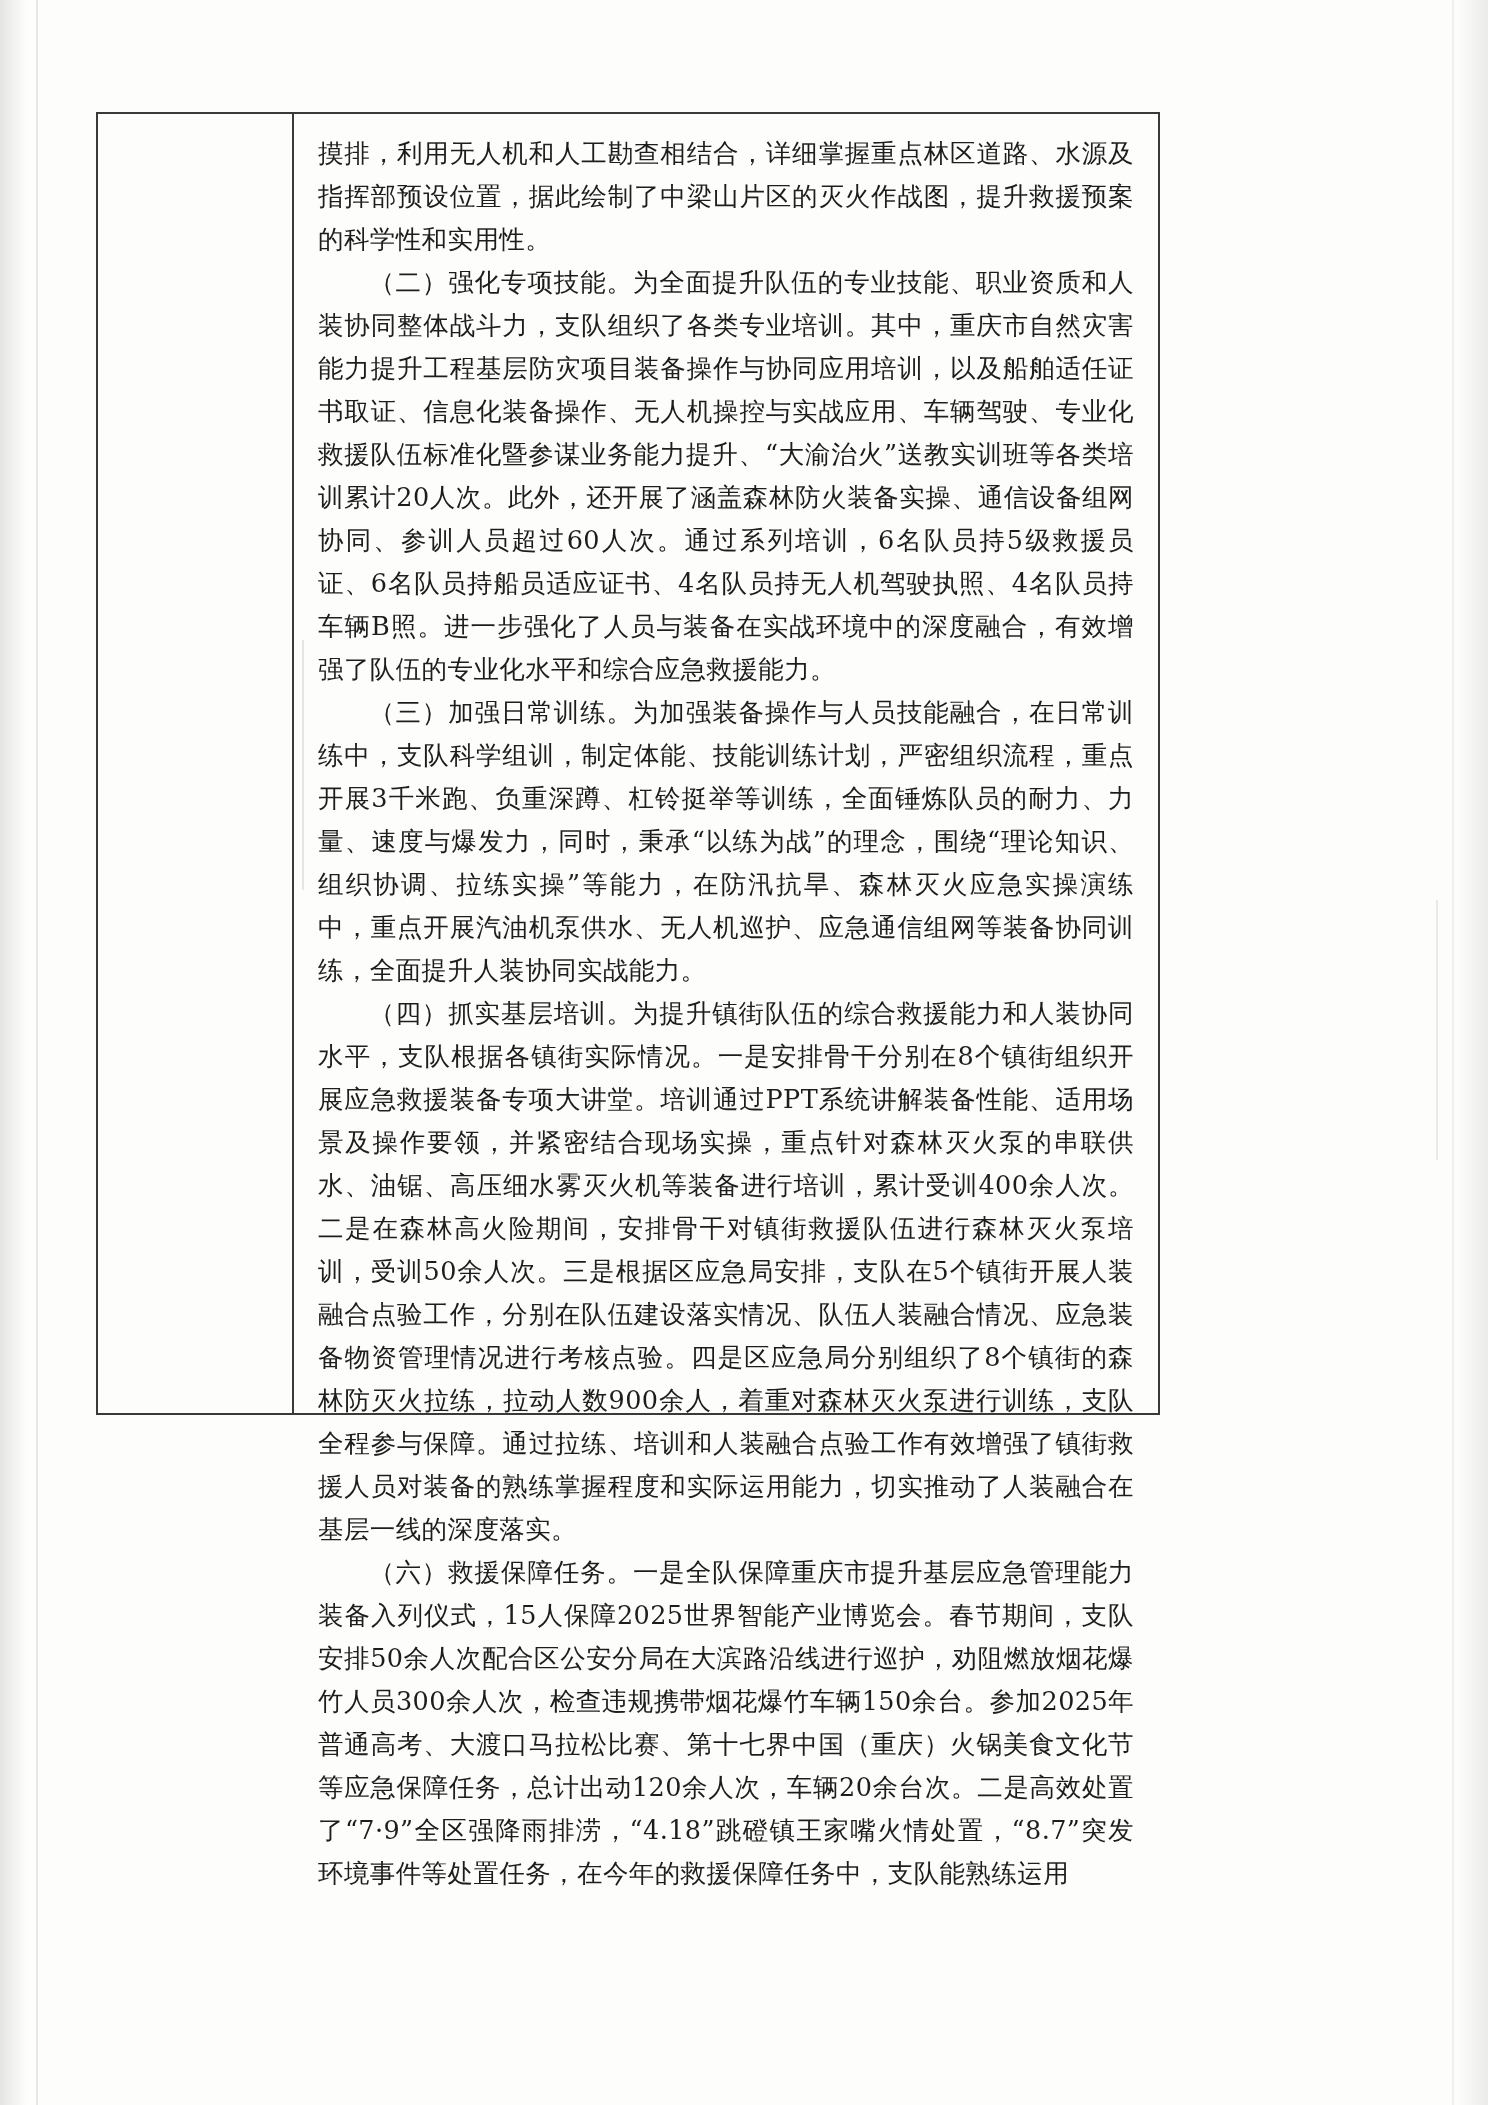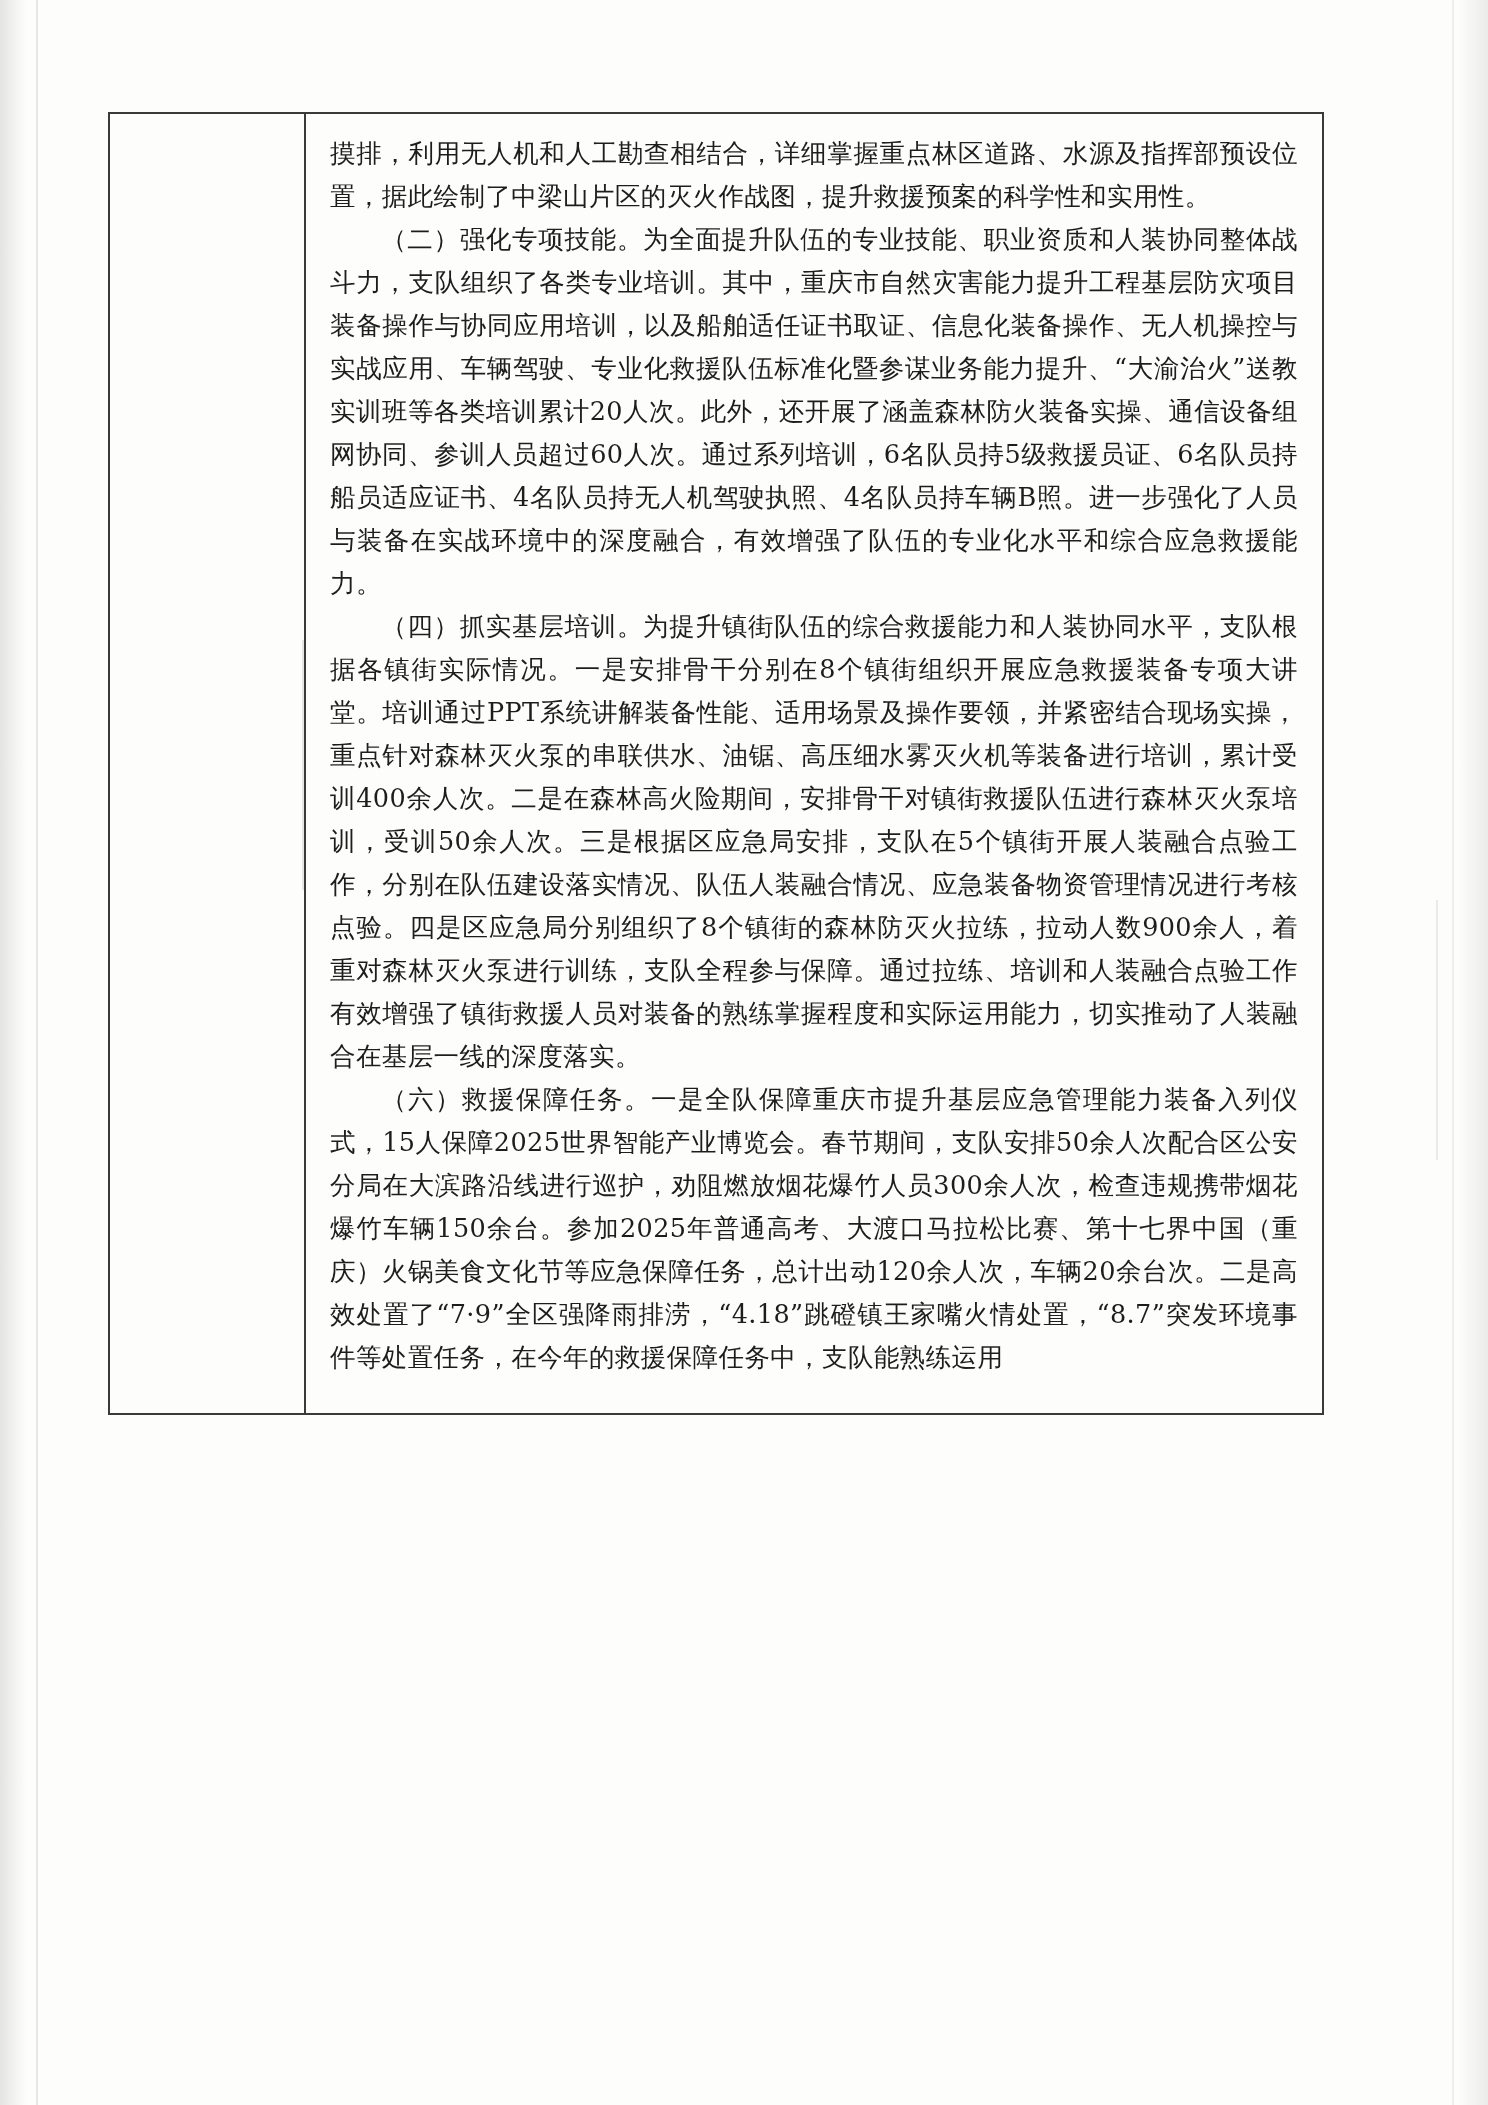--- a/index.html
+++ b/index.html
@@ -18,23 +18,23 @@
   
   .page {
     position: absolute;
     inset: 0;
     background: #fdfdfb;
   }
 
   
   .doc-frame {
     position: absolute;
-    left: 108px;
+    left: 96px;
     top: 112px;
-    width: 1216px;
+    width: 1064px;
     height: 1303px;
     border: 2px solid #3a3a3a;
     box-sizing: border-box;
     display: flex;
   }
 
   
   .left-col {
     width: 196px;
     border-right: 2px solid #3a3a3a;
@@ -100,17 +100,18 @@
 <div class="streak s2"></div>
 <div class="streak s3"></div>
 <div class="streak s4"></div>
 
 <div class="doc-frame">
   <div class="left-col"></div>
   <div class="text-col">
     <div class="body-text">
       <p class="para">摸排，利用无人机和人工勘查相结合，详细掌握重点林区道路、水源及指挥部预设位置，据此绘制了中梁山片区的灭火作战图，提升救援预案的科学性和实用性。</p>
       <p class="para indent">（二）强化专项技能。为全面提升队伍的专业技能、职业资质和人装协同整体战斗力，支队组织了各类专业培训。其中，重庆市自然灾害能力提升工程基层防灾项目装备操作与协同应用培训，以及船舶适任证书取证、信息化装备操作、无人机操控与实战应用、车辆驾驶、专业化救援队伍标准化暨参谋业务能力提升、“大渝治火”送教实训班等各类培训累计20人次。此外，还开展了涵盖森林防火装备实操、通信设备组网协同、参训人员超过60人次。通过系列培训，6名队员持5级救援员证、6名队员持船员适应证书、4名队员持无人机驾驶执照、4名队员持车辆B照。进一步强化了人员与装备在实战环境中的深度融合，有效增强了队伍的专业化水平和综合应急救援能力。</p>
+      <p class="para indent">（三）加强日常训练。为加强装备操作与人员技能融合，在日常训练中，支队科学组训，制定体能、技能训练计划，严密组织流程，重点开展3千米跑、负重深蹲、杠铃挺举等训练，全面锤炼队员的耐力、力量、速度与爆发力，同时，秉承“以练为战”的理念，围绕“理论知识、组织协调、拉练实操”等能力，在防汛抗旱、森林灭火应急实操演练中，重点开展汽油机泵供水、无人机巡护、应急通信组网等装备协同训练，全面提升人装协同实战能力。</p>
       <p class="para indent">（四）抓实基层培训。为提升镇街队伍的综合救援能力和人装协同水平，支队根据各镇街实际情况。一是安排骨干分别在8个镇街组织开展应急救援装备专项大讲堂。培训通过PPT系统讲解装备性能、适用场景及操作要领，并紧密结合现场实操，重点针对森林灭火泵的串联供水、油锯、高压细水雾灭火机等装备进行培训，累计受训400余人次。二是在森林高火险期间，安排骨干对镇街救援队伍进行森林灭火泵培训，受训50余人次。三是根据区应急局安排，支队在5个镇街开展人装融合点验工作，分别在队伍建设落实情况、队伍人装融合情况、应急装备物资管理情况进行考核点验。四是区应急局分别组织了8个镇街的森林防灭火拉练，拉动人数900余人，着重对森林灭火泵进行训练，支队全程参与保障。通过拉练、培训和人装融合点验工作有效增强了镇街救援人员对装备的熟练掌握程度和实际运用能力，切实推动了人装融合在基层一线的深度落实。</p>
       <p class="para indent">（六）救援保障任务。一是全队保障重庆市提升基层应急管理能力装备入列仪式，15人保障2025世界智能产业博览会。春节期间，支队安排50余人次配合区公安分局在大滨路沿线进行巡护，劝阻燃放烟花爆竹人员300余人次，检查违规携带烟花爆竹车辆150余台。参加2025年普通高考、大渡口马拉松比赛、第十七界中国（重庆）火锅美食文化节等应急保障任务，总计出动120余人次，车辆20余台次。二是高效处置了“7·9”全区强降雨排涝，“4.18”跳磴镇王家嘴火情处置，“8.7”突发环境事件等处置任务，在今年的救援保障任务中，支队能熟练运用</p>
     </div>
   </div>
 </div>
 
 </body></html>

